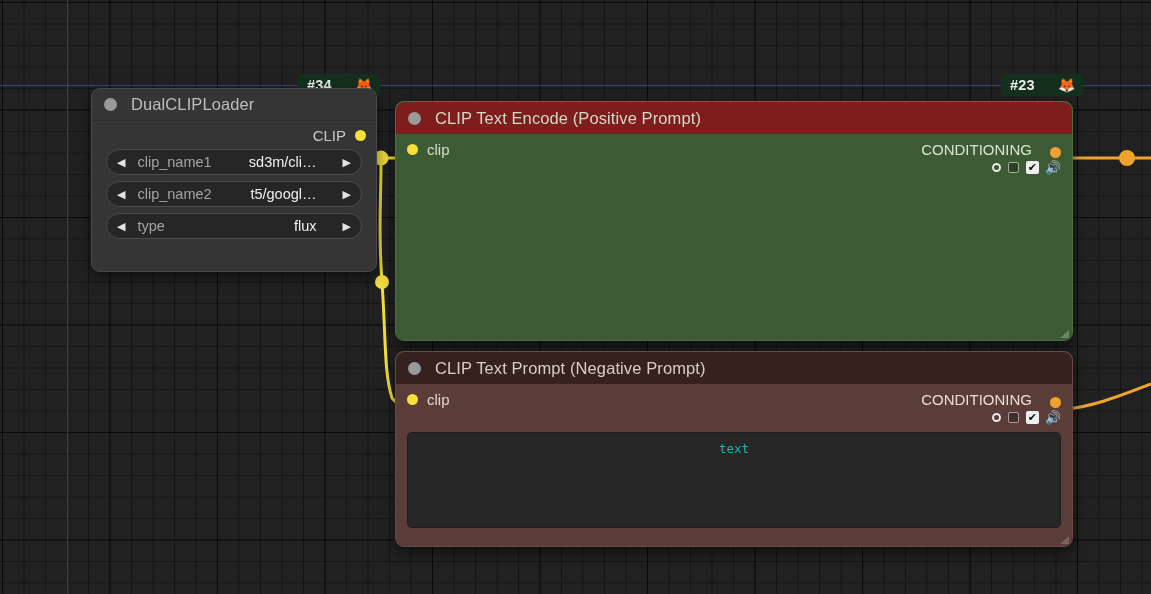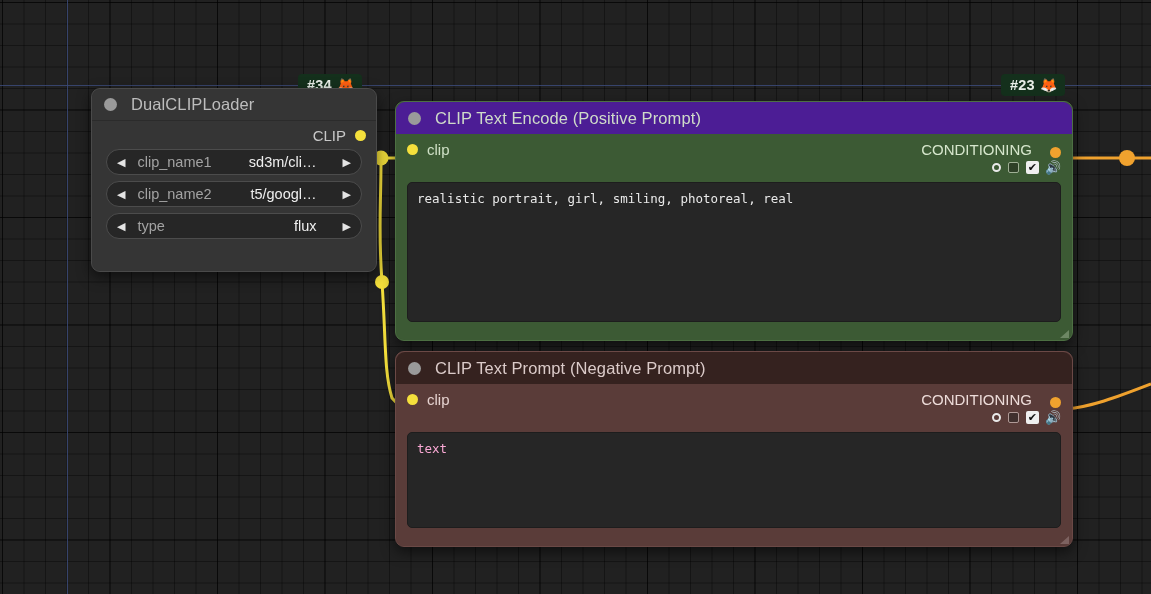--- a/index.html
+++ b/index.html
@@ -82,21 +82,21 @@
   .node-body {
     position: relative;
     border-radius: 0 0 9px 9px;
   }
 
   
   .badge {
     position: absolute;
     display: flex;
     align-items: center;
-    gap: 6px;
+    gap: 24px;
     height: 22px;
     padding: 0 7px 0 9px;
     border-radius: 4px;
     background: #14301c;
     color: #e8eee8;
     font-size: 14.5px;
     font-weight: bold;
     letter-spacing: 0.2px;
     line-height: 22px;
   }
@@ -169,21 +169,21 @@
     white-space: nowrap;
   }
 
   
   .clipnode { width: 678px; }
   #node-positive {
     left: 395px; top: 101px; height: 240px;
     background: #3c5a34;
     border: 1px solid #4d7043;
   }
-  #node-positive .node-header { background: #4c1d95; }
+  #node-positive .node-header { background: #7f1d1d; }
   #node-positive .node-title { color: #cfdbc9; }
   #node-positive .node-body { background: #3c5a34; height: 206px; }
 
   #node-negative {
     left: 395px; top: 351px; height: 196px;
     background: #5a3c39;
     border: 1px solid #6b4946;
   }
   #node-negative .node-header { background: #35221f; }
   #node-negative .node-title { color: #dbcbc9; }
@@ -265,21 +265,21 @@
     border: 1px solid #1d1d1d;
     box-sizing: border-box;
     padding: 7px 9px;
     font-family: "DejaVu Sans Mono", monospace;
     font-size: 12.5px;
     line-height: 1.45;
     overflow: hidden;
     white-space: pre-wrap;
   }
   #positive-textarea { top: 48px; height: 140px; color: #e9e9e9; }
-  #negative-textarea { top: 48px; height: 96px; color: #f9a8d4; }
+  #negative-textarea { top: 48px; height: 96px; color: #14b8a6; text-align: center; }
 
   
   .grip {
     position: absolute;
     right: 3px; bottom: 2px;
     width: 0; height: 0;
     border-left: 9px solid transparent;
     border-bottom: 8px solid rgba(190,210,180,0.38);
   }
   #node-negative .grip { border-bottom-color: rgba(210,190,188,0.30); }
@@ -367,21 +367,20 @@
         </span>
       </div>
 
       <div class="ctrl-row">
         <span class="ci-circle"></span>
         <span class="ci-square"></span>
         <span class="ci-check">✔</span>
         <span class="ci-speaker">🔊</span>
       </div>
 
-      <div class="prompt-box" id="positive-textarea" placeholder="text">realistic portrait, girl, smiling, photoreal, real</div>
 
       <div class="grip"></div>
     </div>
   </div>
 
   <div class="node clipnode" id="node-negative">
     <div class="node-header">
       <div class="collapse-dot"></div>
       <div class="node-title">CLIP Text Prompt (Negative Prompt)</div>
     </div>

